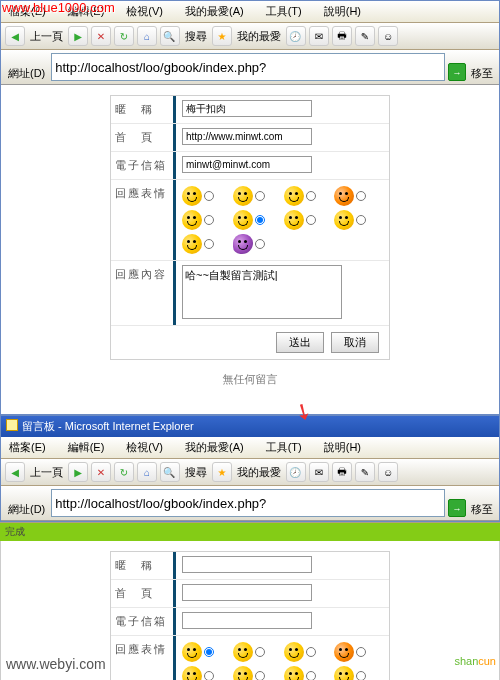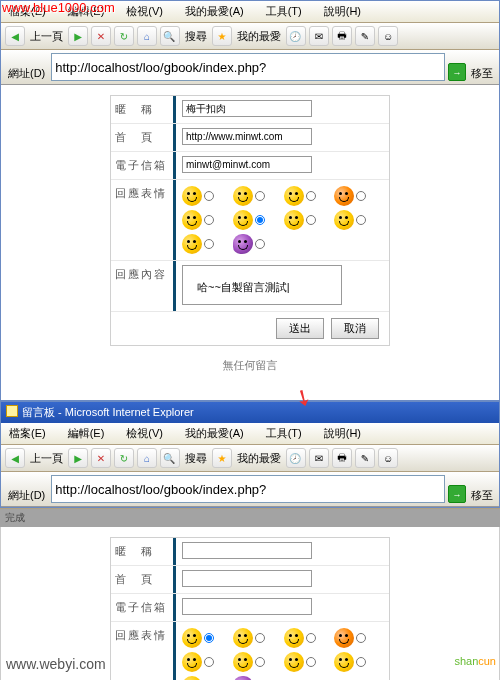--- a/index.html
+++ b/index.html
@@ -26,26 +26,26 @@
 .tinput{border:1px solid #999;height:17px;padding:0 3px;font-size:10px;width:130px}
 .emogrid{display:grid;grid-template-columns:repeat(4,1fr);gap:4px 2px;padding:2px 0}
 .emocell{display:flex;align-items:center;gap:2px}
 .emo{width:20px;height:20px;border-radius:50%;display:inline-block;position:relative}
 .emo.y{background:radial-gradient(circle at 35% 35%,#ffe680,#fc0,#e6a000)}
 .emo.o{background:radial-gradient(circle at 35% 35%,#ffc898,#f80,#d56000)}
 .emo.p{background:radial-gradient(circle at 35% 35%,#d8a0e8,#a050c0,#602080);border-radius:50% 50% 60% 40%}
 .emo::before{content:"";position:absolute;width:3px;height:3px;background:#000;border-radius:50%;top:6px;left:5px;box-shadow:6px 0 #000}
 .emo::after{content:"";position:absolute;width:8px;height:4px;border:1px solid #000;border-top:none;border-radius:0 0 8px 8px;top:11px;left:5px}
 .radio{width:10px;height:10px}
-.tarea{width:160px;height:40px;border:1px solid #999;font-size:11px;padding:14px;resize:none}
+.tarea{width:160px;height:54px;border:1px solid #999;font-size:11px;padding:2px;resize:none}
 .btnrow{text-align:right;padding:6px 10px}
 .fbtn{border:1px solid #999;background:linear-gradient(#fff,#ddd);padding:2px 12px;margin-left:4px;font-size:11px}
 .nomsg{text-align:center;color:#777;padding:12px 0;font-size:11px}
 .arrow{position:absolute;left:294px;color:#e33;font-size:22px;transform:rotate(30deg)}
-.status{background:#a3a3a3;border-top:1px solid #b0a080;padding:2px 5px;font-size:10px;color:#444}
+.status{background:#84cc16;border-top:1px solid #b0a080;padding:2px 5px;font-size:10px;color:#444}
 .wm1{position:absolute;color:#555;font-weight:normal;font-size:14px;text-shadow:1px 1px #fff}
 .wm2{position:absolute;right:4px;bottom:10px;font-size:20px;font-weight:normal}
 .wm2 .g{color:#6b3}.wm2 .o{color:#f90}
 </style>
 </head>
 <body>
 
 <div class="topurl">www.blue1000.com</div>
 
 <div class="browser">

